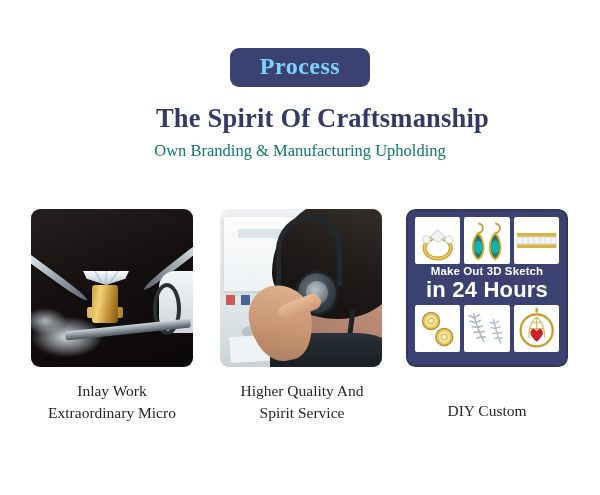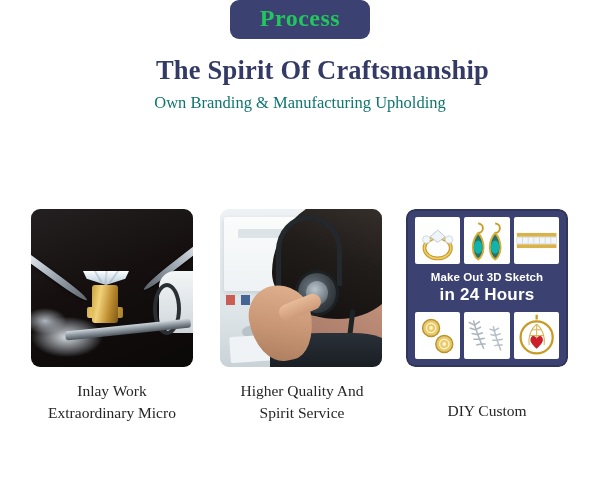--- a/index.html
+++ b/index.html
@@ -23,24 +23,25 @@
 
   
   .header {
     position: absolute;
     top: 0; left: 0;
     width: 600px;
     text-align: center;
   }
   .badge {
     display: inline-block;
+    margin-top: 48px;
     padding: 6px 30px 8px 30px;
     background: #3b4170;
     border-radius: 9px;
-    color: #22c55e;
+    color: #7dd3fc;
     font-family: "Liberation Serif", serif;
     font-weight: bold;
     font-size: 24px;
     letter-spacing: 0.5px;
     line-height: 1.05;
   }
   .headline {
     margin: 17px 0 0 0;
     color: #333a66;
     font-family: "Liberation Serif", serif;
@@ -303,21 +304,21 @@
   
   .promo {
     width: 100%; height: 100%;
     background: #3b4170;
     border: 2px solid #2f355d;
     box-sizing: border-box;
     border-radius: 9px;
     padding: 6px 7px;
     display: flex;
     flex-direction: column;
-    justify-content: space-between;
+    justify-content: flex-start;
   }
   .thumb-row {
     display: flex;
     gap: 4px;
     height: 47px;
   }
   .thumb {
     flex: 1;
     background: #ffffff;
     border-radius: 2px;
@@ -330,21 +331,21 @@
     font-family: "Liberation Sans", sans-serif;
     padding: 1px 0 2px 0;
   }
   .promo-line1 {
     font-size: 11.5px;
     font-weight: bold;
     letter-spacing: 0.1px;
     line-height: 1.15;
   }
   .promo-line2 {
-    font-size: 17px;
+    font-size: 22px;
     font-weight: bold;
     letter-spacing: 0.2px;
     line-height: 1.12;
   }
 
   
   .captions {
     position: absolute;
     top: 380px; left: 0;
     width: 600px;

